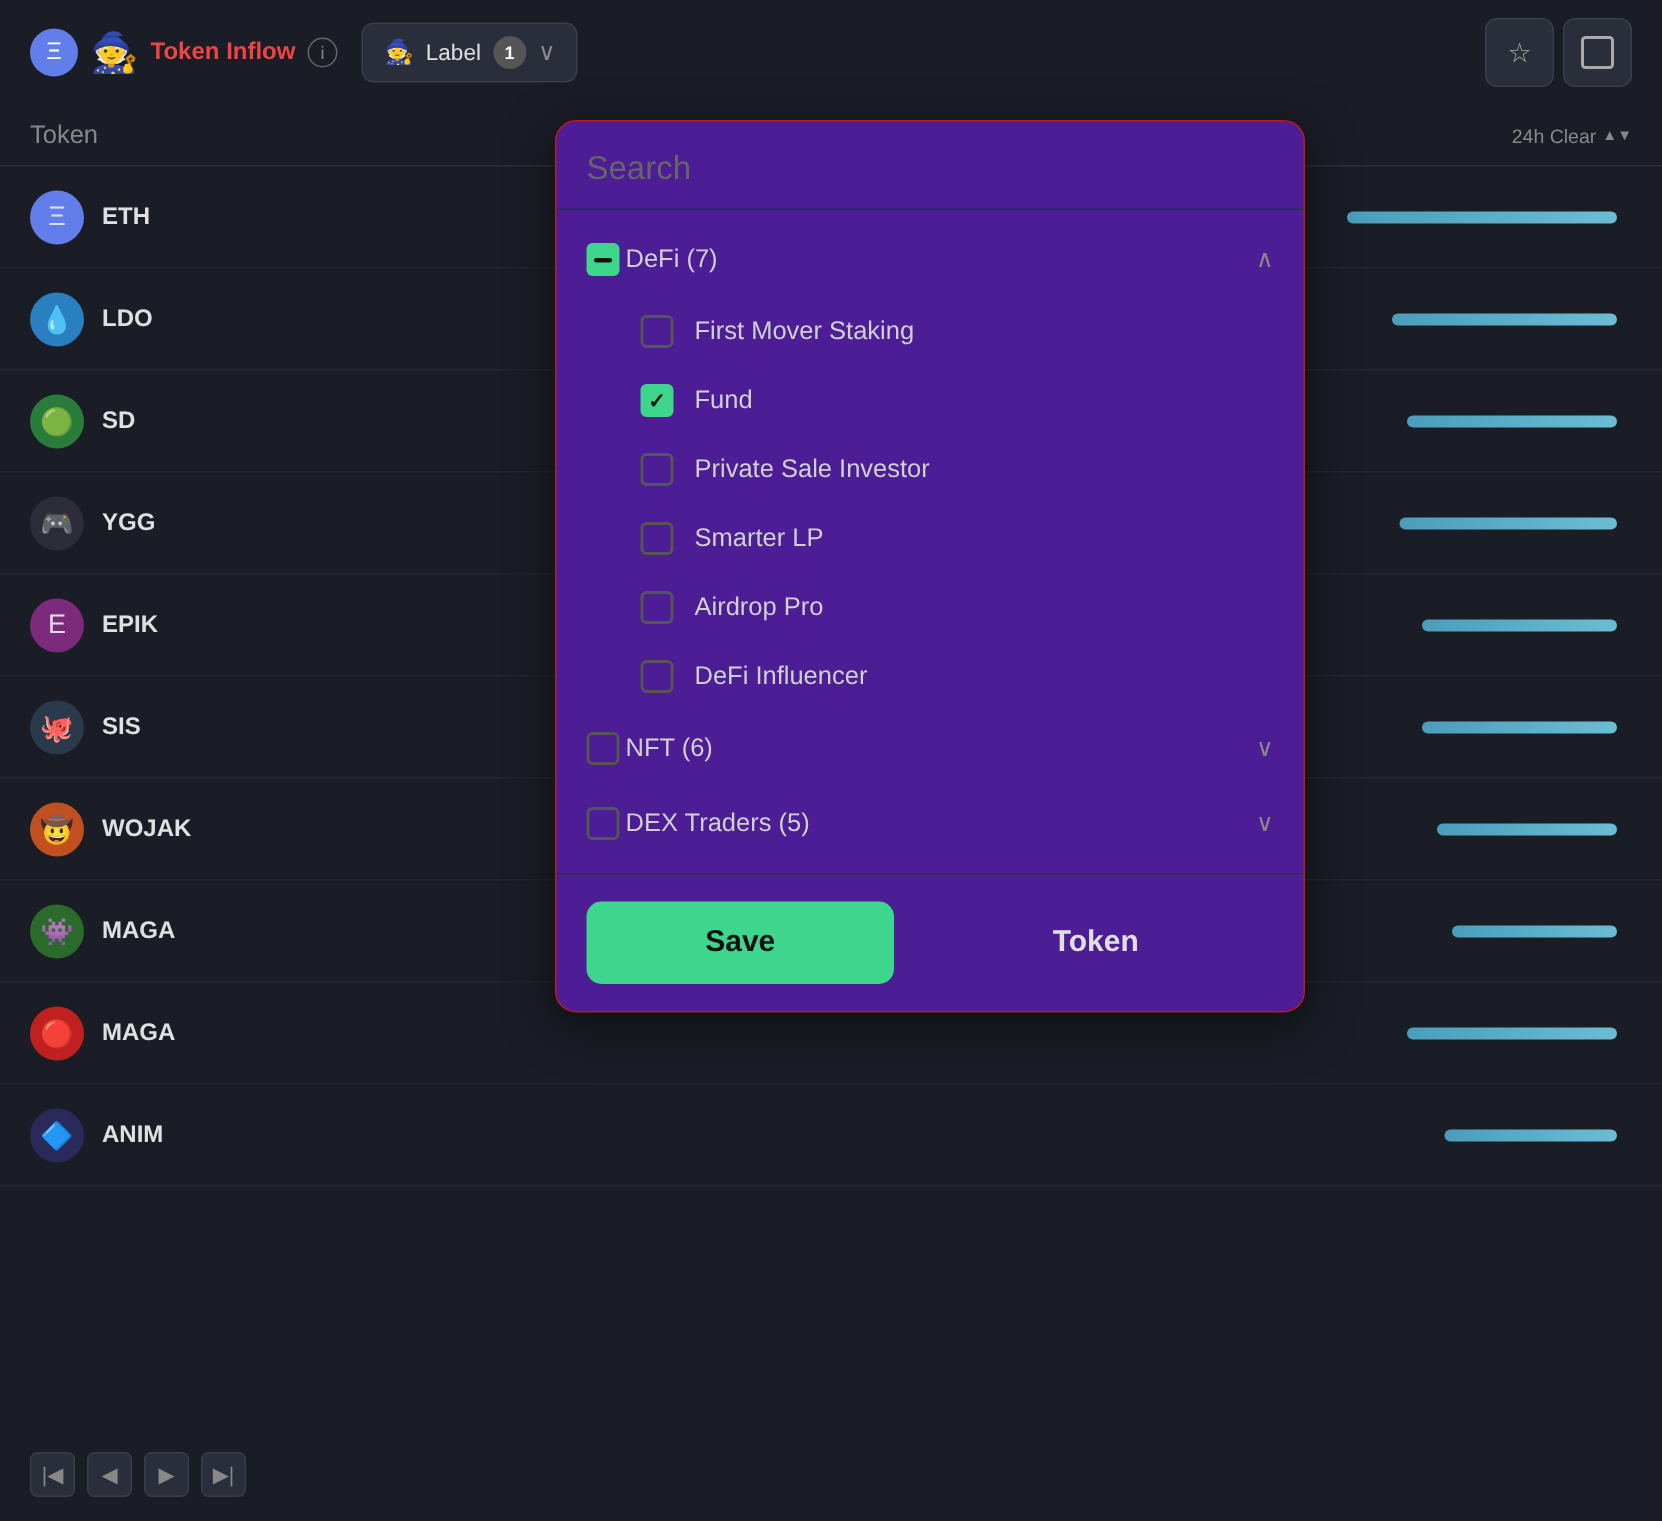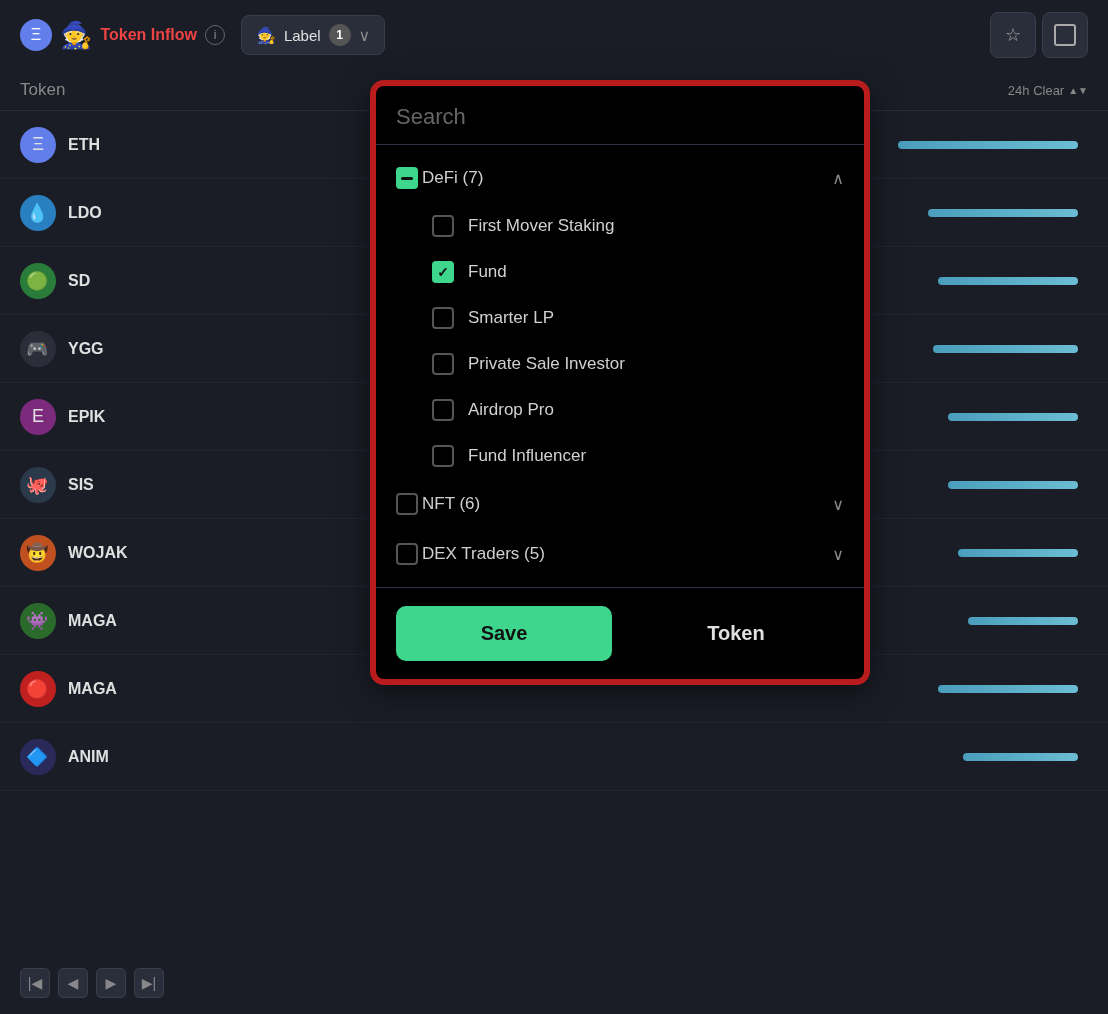--- a/index.html
+++ b/index.html
@@ -188,23 +188,23 @@
       color: #888;
       font-size: 14px;
     }
 
     
     .dropdown-overlay {
       position: absolute;
       top: 80px;
       left: 370px;
       width: 500px;
-      background: #000000;
+      background: #4c1d95;
       border-radius: 14px;
-      border: 6px solid #b91c1c;
+      border: 1px solid #b91c1c;
       box-shadow: 0 8px 32px rgba(0,0,0,0.5);
       z-index: 100;
       overflow: hidden;
     }
 
     
     .search-area {
       padding: 18px 20px 14px;
       border-bottom: 1px solid #2e3240;
     }
@@ -275,21 +275,20 @@
       gap: 16px;
     }
     .save-btn {
       flex: 1;
       background: #3dd68c;
       color: #111;
       border: none;
       border-radius: 10px;
       font-size: 20px;
       font-weight: 600;
-      padding: 16px;
       cursor: pointer;
     }
     .clear-btn {
       flex: 1;
       background: transparent;
       color: #e0e0e0;
       border: none;
       border-radius: 10px;
       font-size: 20px;
       font-weight: 600;
@@ -464,33 +463,33 @@
           <span class="checkbox-label">First Mover Staking</span>
         </div>
         <div class="sub-item-row">
           <div class="checkbox checked">
             <span style="color:#111;font-size:14px;font-weight:700;">✓</span>
           </div>
           <span class="checkbox-label">Fund</span>
         </div>
         <div class="sub-item-row">
           <div class="checkbox"></div>
-          <span class="checkbox-label">Smarter LP</span>
+          <span class="checkbox-label">Private Sale Investor</span>
         </div>
         <div class="sub-item-row">
           <div class="checkbox"></div>
-          <span class="checkbox-label">Private Sale Investor</span>
+          <span class="checkbox-label">Smarter LP</span>
         </div>
         <div class="sub-item-row">
           <div class="checkbox"></div>
           <span class="checkbox-label">Airdrop Pro</span>
         </div>
         <div class="sub-item-row">
           <div class="checkbox"></div>
-          <span class="checkbox-label">Fund Influencer</span>
+          <span class="checkbox-label">DeFi Influencer</span>
         </div>
         <div class="category-row">
       <div class="checkbox"></div>
       <span class="checkbox-label">NFT (6)</span>
       <span style="color:#888;font-size:16px;">∨</span>
     </div>
         <div class="category-row">
       <div class="checkbox"></div>
       <span class="checkbox-label">DEX Traders (5)</span>
       <span style="color:#888;font-size:16px;">∨</span>

